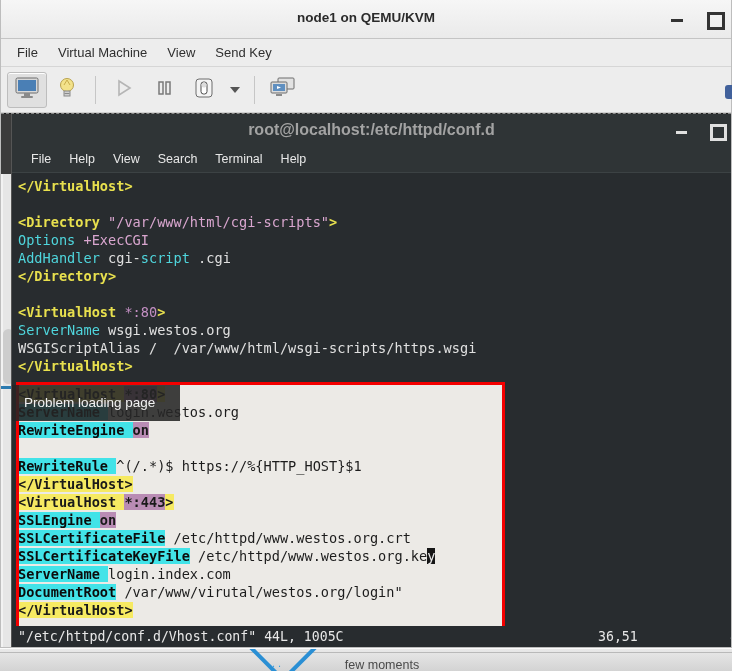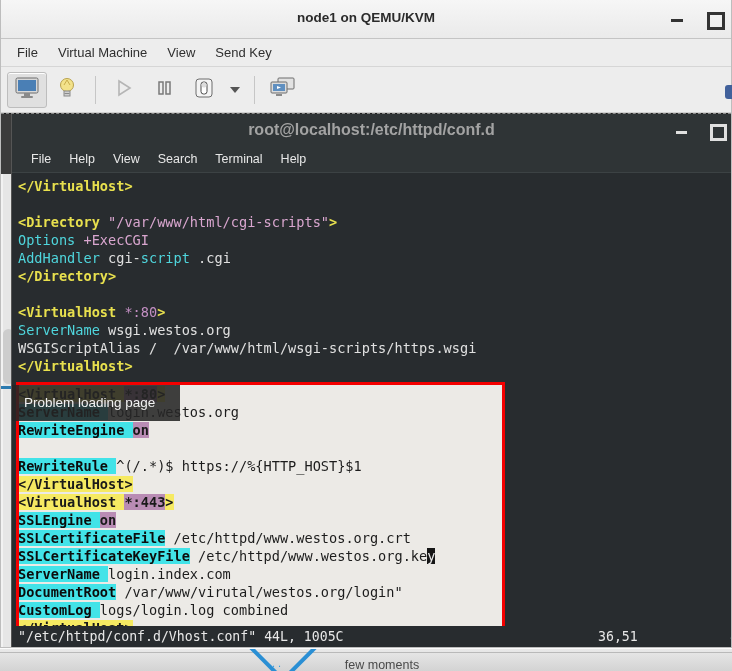--- a/index.html
+++ b/index.html
@@ -306,21 +306,20 @@
               <div class="tline"><span class="s-cyan">RewriteEngine </span><span class="s-purple">on</span></div>
               <div class="tline">&nbsp;</div>
               <div class="tline"><span class="s-cyan">RewriteRule </span><span class="s-plain">^(/.*)$ https://%{HTTP_HOST}$1</span></div>
               <div class="tline"><span class="s-yellow">&lt;/VirtualHost&gt;</span></div>
               <div class="tline"><span class="s-yellow">&lt;VirtualHost </span><span class="s-purple">*:443</span><span class="s-yellow">&gt;</span></div>
               <div class="tline"><span class="s-cyan">SSLEngine </span><span class="s-purple">on</span></div>
               <div class="tline"><span class="s-cyan">SSLCertificateFile</span><span class="s-plain"> /etc/httpd/www.westos.org.crt</span></div>
               <div class="tline"><span class="s-cyan">SSLCertificateKeyFile</span><span class="s-plain"> /etc/httpd/www.westos.org.ke</span><span class="s-cursor">y</span></div>
               <div class="tline"><span class="s-cyan">ServerName </span><span class="s-plain">login.index.com</span></div>
               <div class="tline"><span class="s-cyan">DocumentRoot</span><span class="s-plain"> /var/www/virutal/westos.org/login"</span></div>
-              <div class="tline"><span class="s-cyan">CustomLog </span><span class="s-plain">logs/login.log combined</span></div>
               <div class="tline"><span class="s-yellow">&lt;/VirtualHost&gt;</span></div>
             </div>
         </div>
 
         <div id="sel-red-box"></div>
 
         <div id="tooltip">
           <span>Problem loading page</span>
         </div>
 

